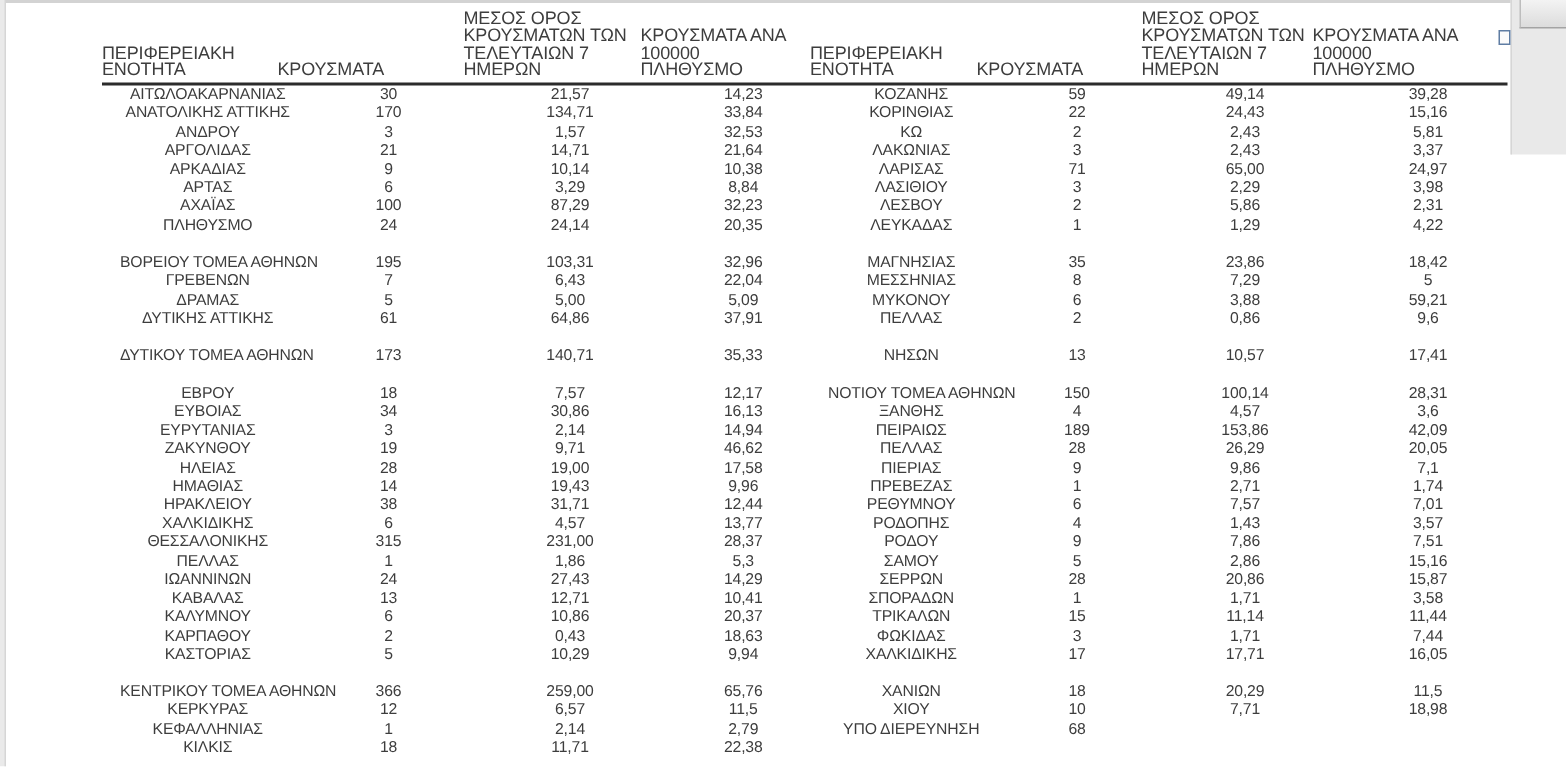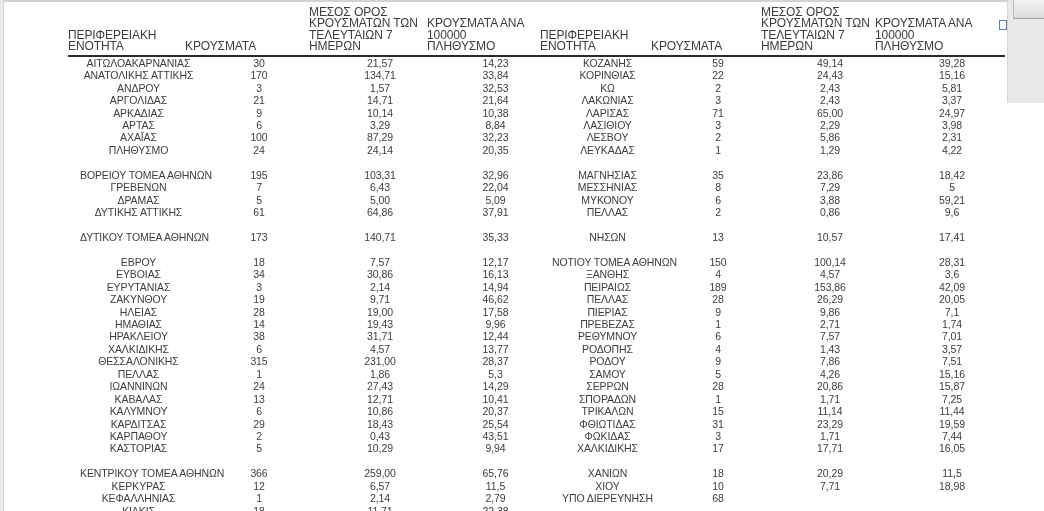--- a/index.html
+++ b/index.html
@@ -307,68 +307,58 @@
         <div class="cell">7,86</div>
         <div class="cell">7,51</div>
       </div>
       <div class="trow grid">
         <div class="cell">ΠΕΛΛΑΣ</div>
         <div class="cell">1</div>
         <div class="cell">1,86</div>
         <div class="cell">5,3</div>
         <div class="cell">ΣΑΜΟΥ</div>
         <div class="cell">5</div>
-        <div class="cell">4,26</div>
+        <div class="cell">2,86</div>
         <div class="cell">15,16</div>
       </div>
       <div class="trow grid">
         <div class="cell">ΙΩΑΝΝΙΝΩΝ</div>
         <div class="cell">24</div>
         <div class="cell">27,43</div>
         <div class="cell">14,29</div>
         <div class="cell">ΣΕΡΡΩΝ</div>
         <div class="cell">28</div>
         <div class="cell">20,86</div>
         <div class="cell">15,87</div>
       </div>
       <div class="trow grid">
         <div class="cell">ΚΑΒΑΛΑΣ</div>
         <div class="cell">13</div>
         <div class="cell">12,71</div>
         <div class="cell">10,41</div>
         <div class="cell">ΣΠΟΡΑΔΩΝ</div>
         <div class="cell">1</div>
         <div class="cell">1,71</div>
-        <div class="cell">7,25</div>
+        <div class="cell">3,58</div>
       </div>
       <div class="trow grid">
         <div class="cell">ΚΑΛΥΜΝΟΥ</div>
         <div class="cell">6</div>
         <div class="cell">10,86</div>
         <div class="cell">20,37</div>
         <div class="cell">ΤΡΙΚΑΛΩΝ</div>
         <div class="cell">15</div>
         <div class="cell">11,14</div>
         <div class="cell">11,44</div>
       </div>
       <div class="trow grid">
-        <div class="cell">ΚΑΡΔΙΤΣΑΣ</div>
-        <div class="cell">29</div>
-        <div class="cell">18,43</div>
-        <div class="cell">25,54</div>
-        <div class="cell">ΦΘΙΩΤΙΔΑΣ</div>
-        <div class="cell">31</div>
-        <div class="cell">23,29</div>
-        <div class="cell">19,59</div>
-      </div>
-      <div class="trow grid">
         <div class="cell">ΚΑΡΠΑΘΟΥ</div>
         <div class="cell">2</div>
         <div class="cell">0,43</div>
-        <div class="cell">43,51</div>
+        <div class="cell">18,63</div>
         <div class="cell">ΦΩΚΙΔΑΣ</div>
         <div class="cell">3</div>
         <div class="cell">1,71</div>
         <div class="cell">7,44</div>
       </div>
       <div class="trow grid">
         <div class="cell">ΚΑΣΤΟΡΙΑΣ</div>
         <div class="cell">5</div>
         <div class="cell">10,29</div>
         <div class="cell">9,94</div>

